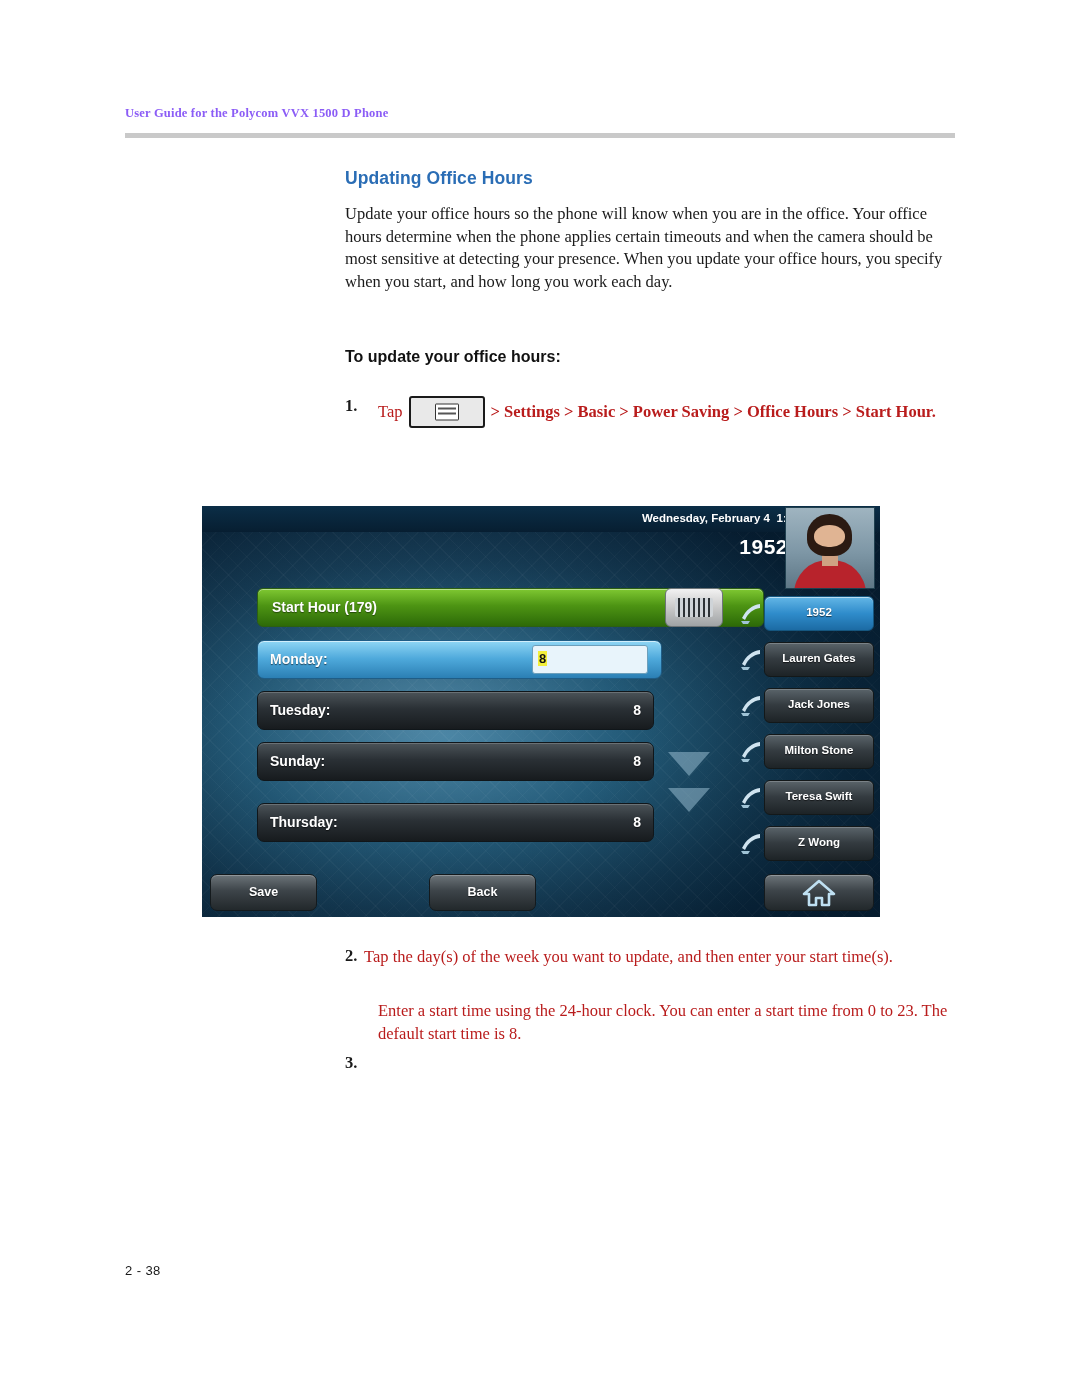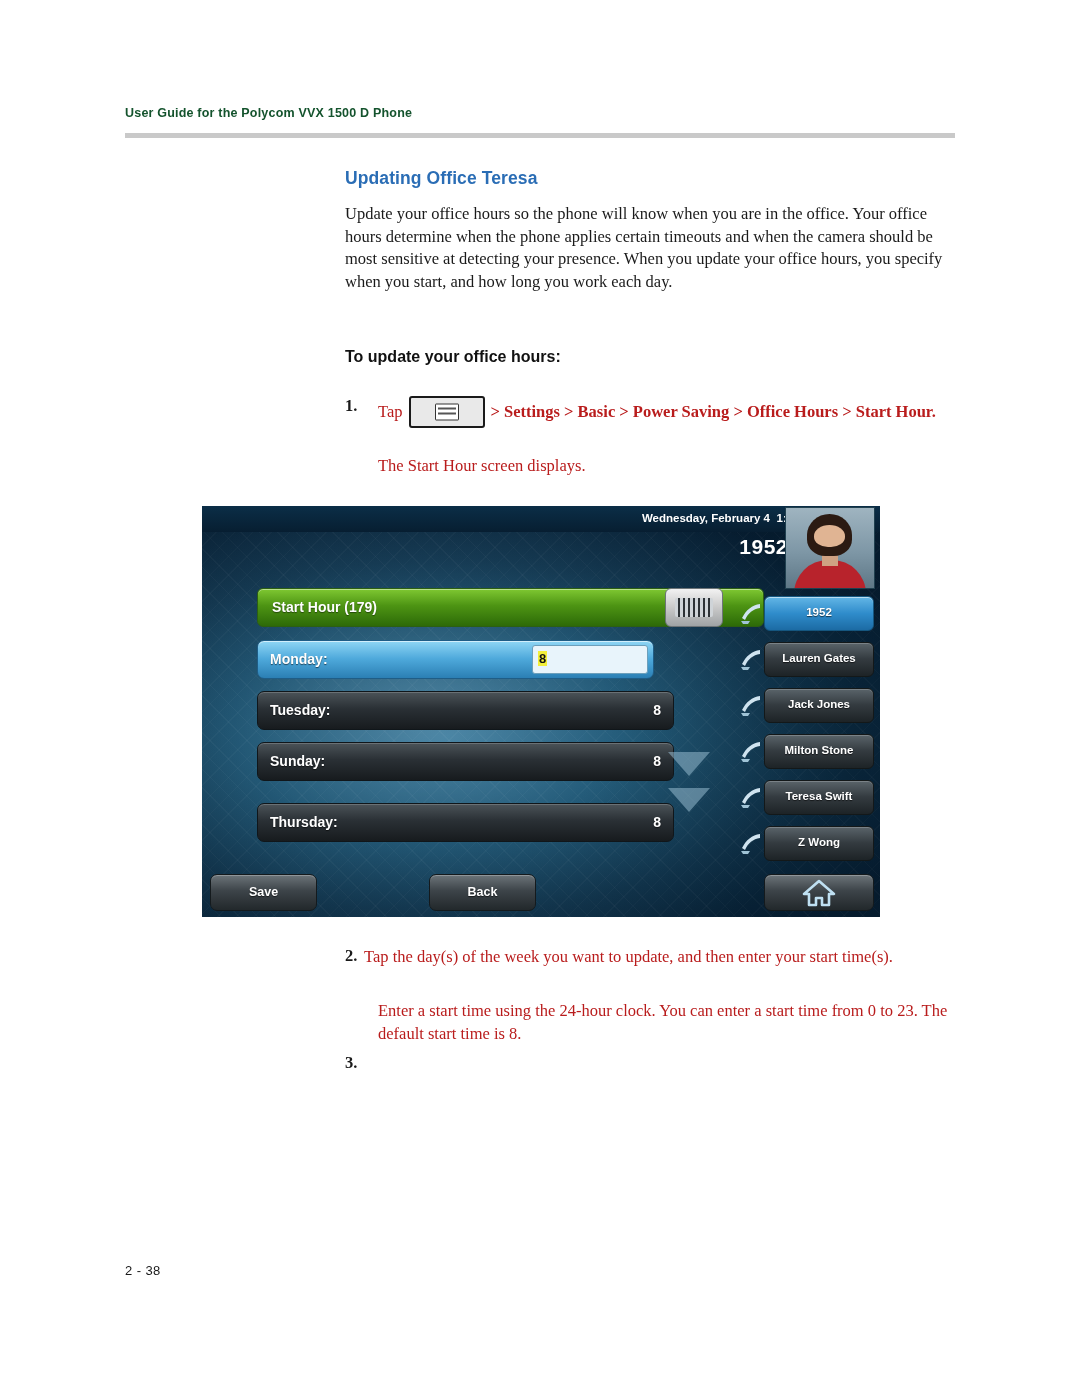--- a/index.html
+++ b/index.html
@@ -18,25 +18,25 @@
   .page {
     position: absolute;
     inset: 0;
   }
 
   
   .header-text {
     position: absolute;
     left: 125px;
     top: 106px;
-    font-family: Liberation Sans, sans-serif;
+    font-family: Liberation Serif, serif;
     font-size: 12.5px;
     font-weight: bold;
     letter-spacing: 0.2px;
-    color: #14532d;
+    color: #8b5cf6;
   }
   .header-rule {
     position: absolute;
     left: 125px;
     top: 133px;
     width: 830px;
     height: 5px;
     background: #c9c9c9;
   }
 
@@ -285,26 +285,26 @@
     right: 12px; top: 10px;
     font-size: 14px;
     font-weight: bold;
     color: #ffffff;
     text-shadow: 0 1px 1px rgba(0,0,0,0.55);
   }
   .row.sel {
     background: linear-gradient(180deg, #8fd6f5 0%, #4ea9db 48%, #2b7fb4 100%);
     border: 1px solid #1f5d86;
     box-shadow: inset 0 1px 0 rgba(255,255,255,0.6);
+    padding-left: 8px;
   }
   .row.dark {
     background: linear-gradient(180deg, #4b5358 0%, #2a3035 45%, #171b1e 100%);
     border: 1px solid #10161a;
     box-shadow: inset 0 1px 0 rgba(255,255,255,0.18);
-    padding-left: 20px;
   }
   .edit-field {
     position: absolute;
     left: 274px; top: 4px;
     width: 114px; height: 27px;
     background: #e8f4fb;
     border: 1px solid #6c9fbb;
     border-radius: 3px;
   }
   .edit-field .v {
@@ -409,29 +409,28 @@
   }
 </style>
 </head>
 <body>
 
 <div class="page">
 
   <div class="header-text">User Guide for the Polycom VVX 1500 D Phone</div>
   <div class="header-rule"></div>
 
-  <div class="section-title">Updating Office Teresa</div>
+  <div class="section-title">Updating Office Hours</div>
   <div class="para">Update your office hours so the phone will know when you are in the office. Your office hours determine when the phone applies certain timeouts and when the camera should be most sensitive at detecting your presence. When you update your office hours, you specify when you start, and how long you work each day.</div>
   <div class="subhead">To update your office hours:</div>
 
   <div class="step-num" style="left:345px; top:396px;">1.</div>
   <div class="step" style="left:378px; top:396px; width:580px;">
     <span>Tap</span><span class="kbd-btn"><span class="glyph"></span></span><b class="bold">&gt; Settings &gt; Basic &gt; Power Saving &gt; Office Hours &gt; Start Hour</b><b class="bold">.</b>
   </div>
-  <div class="step" style="left:378px; top:455px; width:580px;">The Start Hour screen displays.</div>
 
   <div class="phone">
     <div class="tex"></div>
     <div class="vign"></div>
 
     <div class="statusbar"></div>
     <div class="status-date">Wednesday, February 4</div>
     <div class="status-time">1:30 PM</div>
     <div class="ext-big">1952</div>
 

